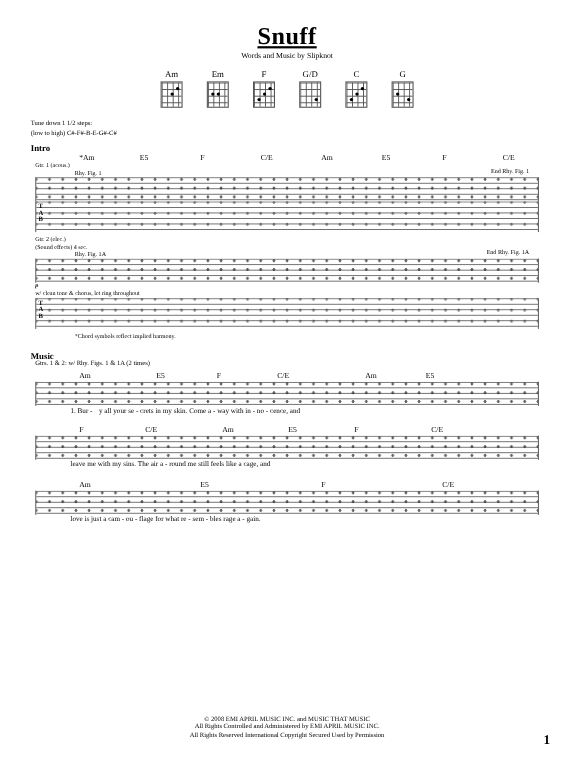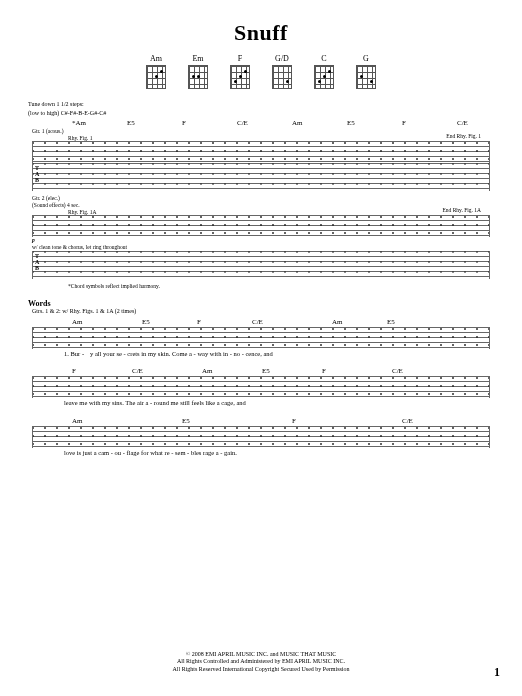--- a/index.html
+++ b/index.html
@@ -9,21 +9,21 @@
     background: #fff;
     font-family: "Times New Roman", serif;
     color: #000;
     position: relative;
     overflow: hidden;
   }
   .page { padding: 18px 28px 10px 28px; }
   .header { text-align: center; margin-bottom: 6px; }
   .album-line { font-size: 8px; font-style: italic; }
   .album-line .from { font-style: normal; }
-  .title { font-size: 22px; font-weight: bold; letter-spacing: 0.5px; margin-top: 2px; }
+  .title { font-size: 22px; font-weight: bold; letter-spacing: 0.5px; margin-top: 2px; text-decoration: underline; }
   .byline { font-size: 7px; margin-top: 1px; }
   .chord-row { display: flex; justify-content: center; gap: 22px; margin: 8px 0 12px 0; }
   .chord-box { display: flex; flex-direction: column; align-items: center; }
   .chord-name { font-size: 8px; margin-bottom: 2px; }
   .chord-grid {
     width: 20px; height: 24px;
     background:
       linear-gradient(#555 0.6px, transparent 0.6px) 0 0/100% 6px,
       linear-gradient(90deg, #555 0.6px, transparent 0.6px) 0 0/5px 100%;
     border: 0.8px solid #555;
@@ -96,20 +96,21 @@
   .rhy-fig { font-size: 5.5px; margin-left: 40px; }
   .end-rhy { font-size: 5.5px; position: absolute; right: 8px; top: -8px; }
 </style>
 </head>
 <body>
 
 <div class="page">
 
   <div class="header">
     <div class="title">Snuff</div>
+    <div class="byline">Words and Music by Slipknot</div>
   </div>
 
   <div class="chord-row">
     <div class="chord-box">
         <div class="chord-name">Am</div>
         <div class="chord-grid">
           <div class="dot" style="left:8px;top:9px"></div>
           <div class="dot" style="left:13px;top:4px"></div>
         </div>
       </div>
@@ -147,20 +148,21 @@
         <div class="chord-grid">
           <div class="dot" style="left:3px;top:9px"></div>
           <div class="dot" style="left:13px;top:14px"></div>
         </div>
       </div>
   </div>
 
   <div class="small-note">Tune down 1 1/2 steps:</div>
   <div class="small-note">(low to high) C#-F#-B-E-G#-C#</div>
 
+  <div class="section-label">Intro</div>
 
   <div class="system">
     <div class="chord-labels">
       <span>*Am</span>
       <span>E5</span>
       <span>F</span>
       <span>C/E</span>
       <span>Am</span>
       <span>E5</span>
       <span>F</span>
@@ -197,21 +199,21 @@
             <span>T</span>
             <span>A</span>
             <span>B</span>
           </div>
         <div class="notes-dots" style="background-size:12px 10px;opacity:0.5"></div>
       </div>
     </div>
     <div class="footnote">*Chord symbols reflect implied harmony.</div>
   </div>
 
-  <div class="section-label">Words</div>
+  <div class="section-label">Music</div>
   <div class="small-note" style="margin-left:4px">Gtrs. 1 &amp; 2: w/ Rhy. Figs. 1 &amp; 1A (2 times)</div>
 
   <div class="system">
     <div class="chord-labels">
       <span style="min-width:70px">Am</span>
       <span>E5</span>
       <span>F</span>
       <span style="min-width:80px">C/E</span>
       <span>Am</span>
       <span>E5</span>

